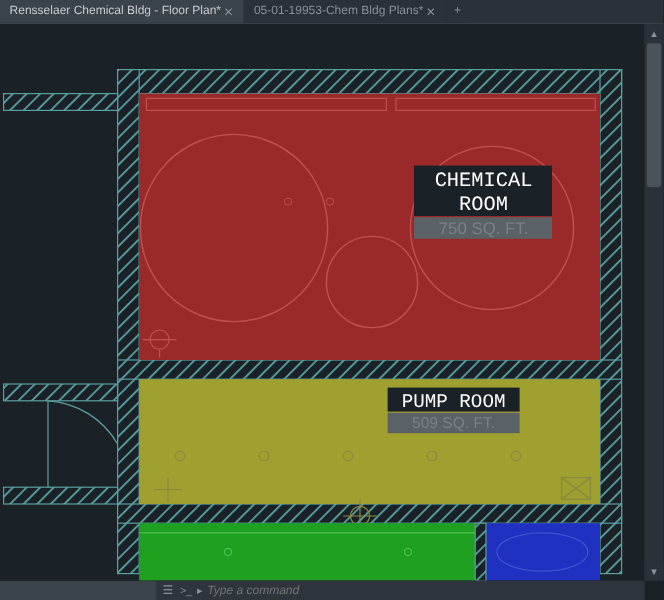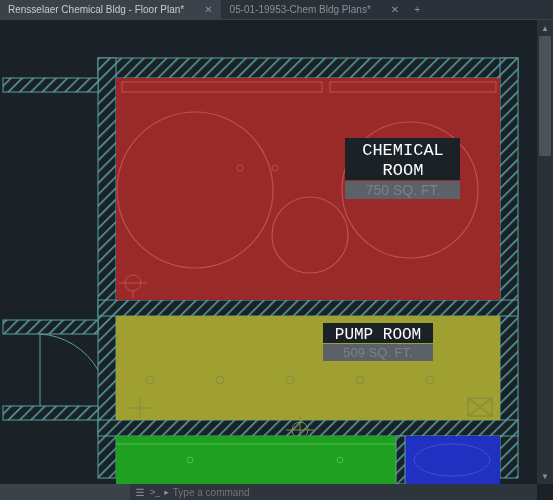--- a/index.html
+++ b/index.html
@@ -1,37 +1,37 @@
 <!DOCTYPE html>
 <html><head>
 <meta charset="utf-8">
 <style>
   * { margin: 0; padding: 0; box-sizing: border-box; }
   html, body { width: 553px; height: 500px; overflow: hidden; background: #1a2228; font-family: "Segoe UI", Arial, sans-serif; }
   
   
   .tabbar { height: 20px; background: #2a3138; display: flex; align-items: stretch; font-size: 10px; color: #c8ccd0; border-bottom: 1px solid #3a4148; }
-  .tab { display: flex; align-items: center; padding: 0 8px; background: #3a424a; border-right: 1px solid #2a3138; cursor: pointer; gap: 20px; }
+  .tab { display: flex; align-items: center; padding: 0 8px; background: #3a424a; border-right: 1px solid #2a3138; cursor: pointer; gap: 2px; }
   .tab.inactive { background: #2a3138; color: #8a9097; }
   .tab .close { color: #8a9097; font-size: 10px; }
   .newtab { width: 18px; display:flex; align-items:center; justify-content:center; color:#8a9097; background:#2a3138; }
   
   
   .vscroll { position:absolute; right:0; top:20px; bottom:16px; width:16px; background:#2a3138; }
   .vscroll .track { position:absolute; top:16px; bottom:16px; left:0; right:0; }
   .vscroll .thumb { position:absolute; left:2px; right:2px; top:0; height:120px; background:#4a525a; border-radius:2px; }
   .vscroll .arrow { position:absolute; left:0; right:0; height:16px; background:#2a3138; display:flex; align-items:center; justify-content:center; font-size:8px; color:#8a9097; }
   .vscroll .arrow.up { top:0; }
   .vscroll .arrow.down { bottom:0; }
 
   
   .cmdline { position:absolute; left:0; right:16px; bottom:0; height:16px; background:#3a424a; display:flex; align-items:center; padding-left:130px; }
   .cmdbox { flex:1; height:16px; background:#2e353c; display:flex; align-items:center; padding:0 4px; gap:4px; }
   .cmdbox .prompt { color:#8a9097; font-size:9px; }
-  .cmdbox input { flex:1; background:transparent; border:none; outline:none; color:#c8ccd0; font-size:10px; }
+  .cmdbox input { flex:1; background:transparent; border:none; outline:none; color:#c8ccd0; font-size:10px; font-style:italic; }
   .cmdbox .menuicon { width:12px; height:12px; display:flex; align-items:center; justify-content:center; color:#8a9097; font-size:10px; }
 
   
   .canvas { position:absolute; left:0; top:20px; right:16px; bottom:16px; background:#1a2228; overflow:hidden; }
   .drawing { position:absolute; left:0; top:0; width:537px; height:464px; }
   svg { display:block; }
 
   .roomlabel { fill:#fff; font-family: "Consolas","Courier New",monospace; }
   .roomlabel-bg { fill:#1a2228; }
   .sqft { fill:#7a8288; }

